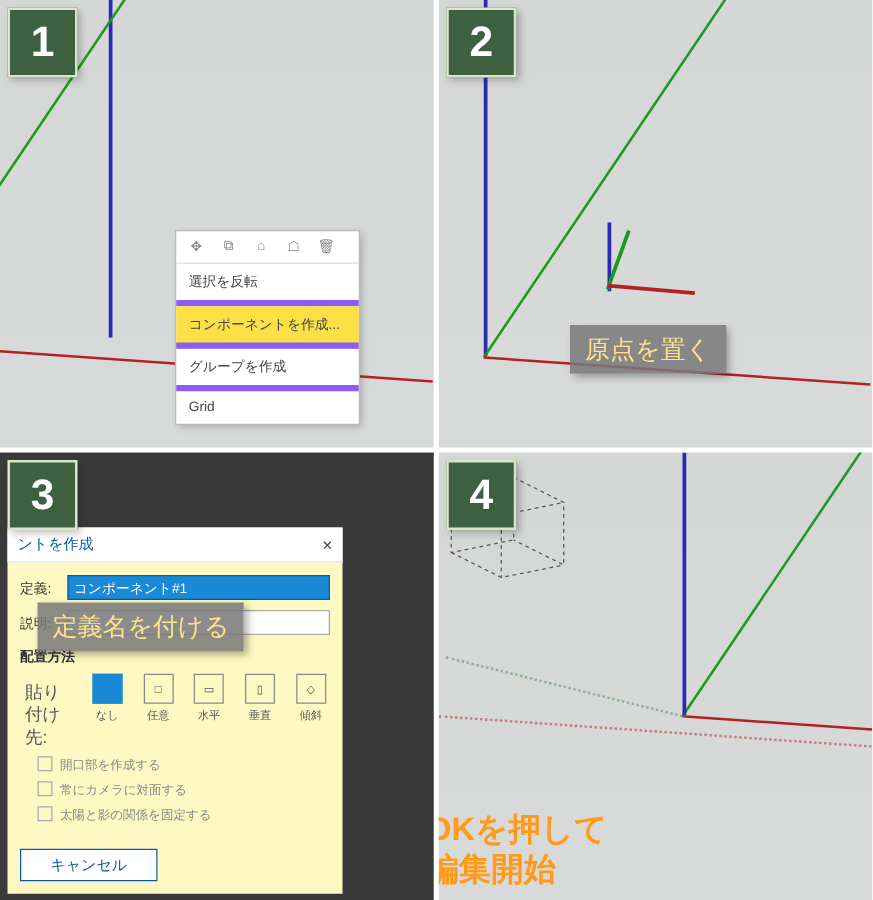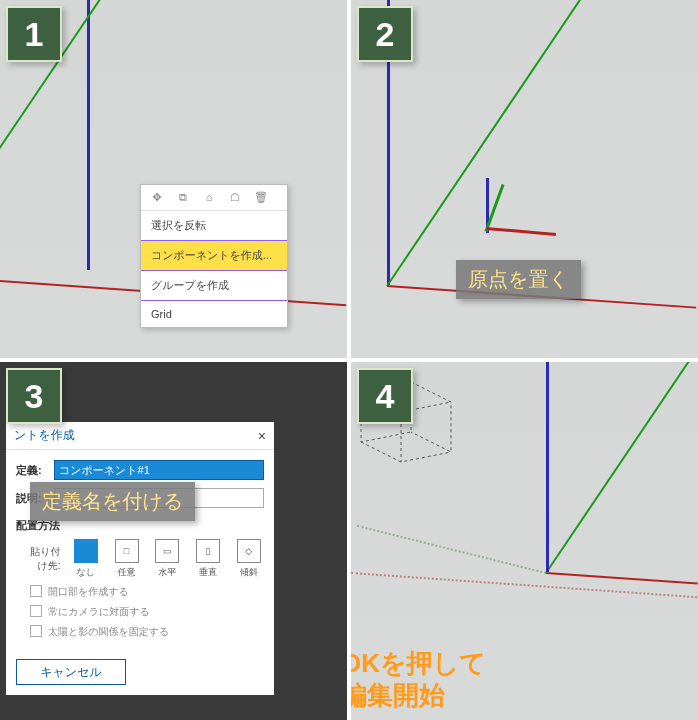--- a/index.html
+++ b/index.html
@@ -97,49 +97,49 @@
   .ctx-icons {
     display: flex;
     gap: 10px;
     padding: 6px 8px;
     border-bottom: 1px solid #ddd;
     color: #888;
   }
   .ctx-icons span { width:16px; text-align:center; }
   .ctx-item {
     padding: 7px 10px;
-    border-bottom: 1px solid #8b5cf6;
+    border-bottom: 5px solid #8b5cf6;
     cursor: default;
   }
   .ctx-item:last-child { border-bottom:none; }
   .ctx-item.hl { background: #fde047; }
 
   
   .dialog {
     position: absolute;
     top: 60px; left: 6px;
     width: 268px;
-    background: #ffffff;
+    background: #fef9c3;
     font-size: 11px;
     color: #333;
   }
   .dlg-title {
     background: #fff;
     padding: 5px 8px;
     font-size: 12px;
     color: #0a5aa6;
     border-bottom: 1px solid #ddd;
     display:flex;
     justify-content: space-between;
     align-items:center;
   }
   .dlg-close { font-size:14px; color:#444; cursor:pointer; }
   .dlg-body { padding: 10px; }
   .dlg-row { display:flex; align-items:center; margin-bottom:8px; gap:6px; }
-  .dlg-label { width:32px; font-size:11px;font-weight:bold; }
+  .dlg-label { width:32px; font-size:11px; }
   .dlg-input {
     flex:1; height:20px; border:1px solid #0a5aa6;
     background:#1a8ad6; color:#fff; padding:0 4px; font-size:11px;
   }
   .dlg-input.plain { background:#fff; color:#333; border:1px solid #aaa; }
   .dlg-section { font-size:11px; font-weight:bold; margin:10px 0 6px; }
   .glue-row { display:flex; gap:10px; align-items:flex-start; padding-left:4px; }
   .glue-opt { display:flex; flex-direction:column; align-items:center; gap:3px; font-size:9px; color:#555; width:38px; }
   .glue-box { width:24px; height:24px; border:1px solid #888; display:flex; align-items:center; justify-content:center; }
   .glue-box.sel { background:#1a8ad6; border-color:#1a8ad6; }
@@ -150,21 +150,21 @@
     padding:10px; gap:23px;
   }
   .btn {
     flex:0 0 110px; height:26px;
     display:flex; align-items:center; justify-content:center;
     font-size:12px;
   }
   .btn-cancel { border:1px solid #0a5aa6; color:#0a5aa6; background:#fff; }
   .btn-ok { background:#0a5aa6; color:#fff; }
 
-  .glue-label-left { font-size:10px; color:#555; width:50px; padding-top:6px;text-align:right;}
+  .glue-label-left { font-size:14px; color:#555; width:50px; padding-top:6px;}
 </style>
 </head>
 <body>
 
 <div class="grid">
 
   <div class="panel panel-3d">
     <div class="p1-blue-v"></div>
     <div class="axis axis-green p1-green"></div>
     <div class="axis axis-red p1-red"></div>

